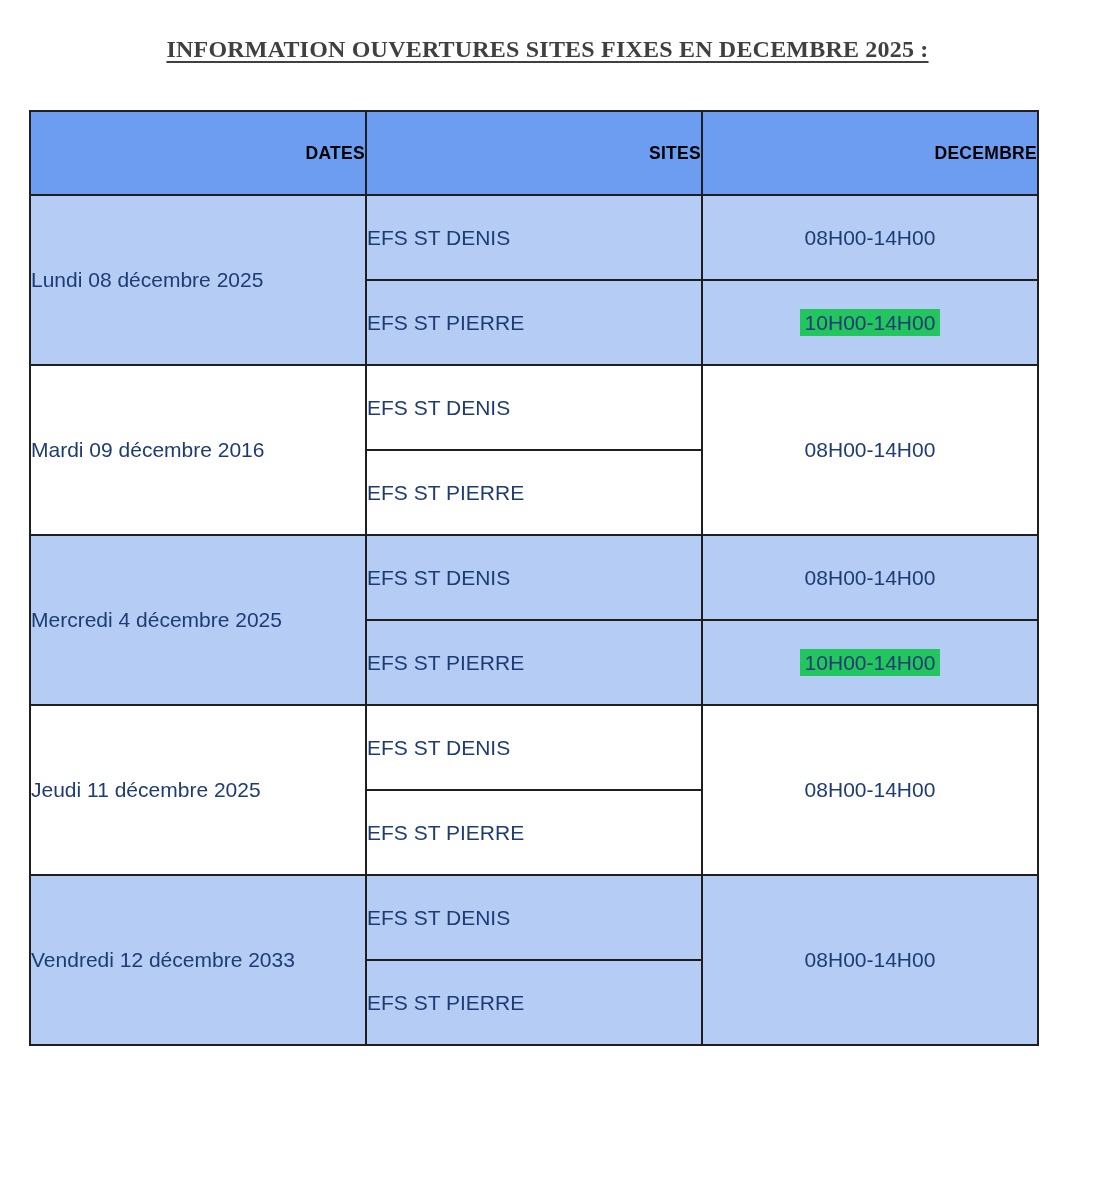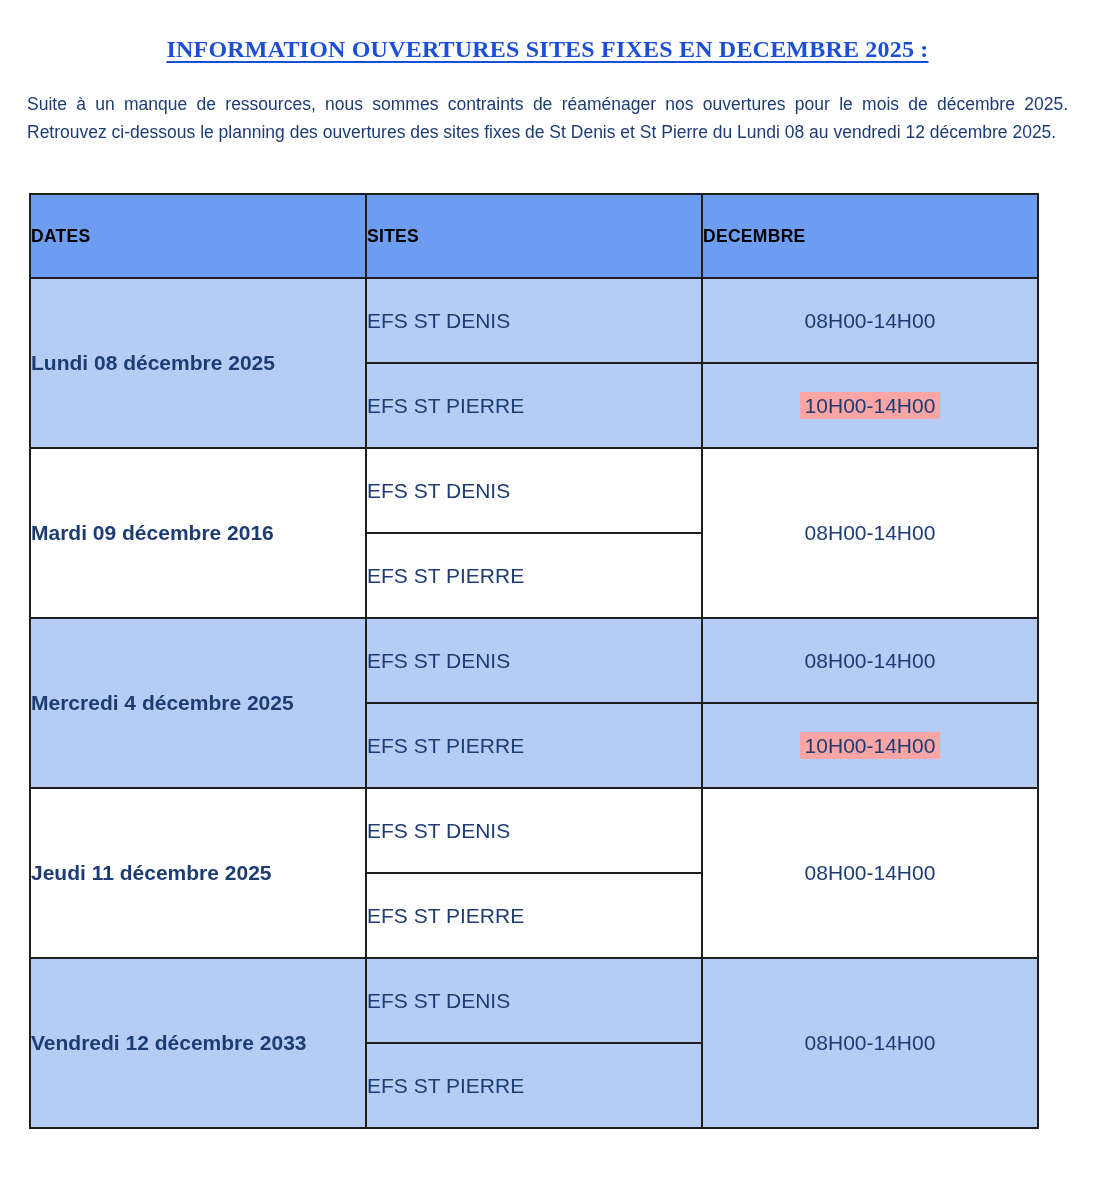--- a/index.html
+++ b/index.html
@@ -16,21 +16,21 @@
     width: 1095px;
     height: 1200px;
     background: #ffffff;
   }
   .doc-title {
     margin: 36px 27px 0 27px;
     text-align: center;
     font-family: "Liberation Serif", serif;
     font-weight: bold;
     font-size: 24px;
-    color: #1d4ed8;
+    color: #404040;
     text-decoration: underline;
     text-decoration-thickness: 2px;
     text-underline-offset: 4px;
     letter-spacing: 0.2px;
   }
   .intro {
     margin: 27px 27px 0 27px;
     text-align: justify;
     font-size: 17.5px;
     line-height: 28px;
@@ -48,27 +48,27 @@
     font-size: 21px;
     color: #1e3c74;
     padding: 0;
   }
   table.schedule th {
     height: 82px;
     background: #6d9df0;
     color: #000000;
     font-weight: bold;
     font-size: 17.5px;
-    text-align: left;
+    text-align: right;
     vertical-align: middle;
     letter-spacing: 0.3px;
   }
   tr.sub { height: 85px; }
   td.date {
-    font-weight: bold;
+    font-weight: normal;
     text-align: left;
     vertical-align: middle;
     padding-left: 8px;
   }
   td.lieu {
     text-align: left;
     vertical-align: middle;
     padding-left: 9px;
   }
   td.horaire {
@@ -78,32 +78,31 @@
   .shaded td { background: #b5cdf5; }
   .plain  td { background: #ffffff; }
   
   td.div-grey-b  { border-bottom: 2px solid #5c5c5c; }
   td.div-grey-t  { border-top:    2px solid #5c5c5c; }
   td.div-faint-b { border-bottom: 2px solid #d9e4f7; }
   td.div-faint-t { border-top:    2px solid #d9e4f7; }
   td.div-dark-b  { border-bottom: 2px solid #2e2e2e; }
   td.div-dark-t  { border-top:    2px solid #2e2e2e; }
   .hl {
-    background: #fca5a5;
+    background: #22c55e;
     padding: 2px 5px;
   }
 </style>
 </head>
 <body>
 
 <div class="page">
 
   <h1 class="doc-title">INFORMATION OUVERTURES SITES FIXES EN DECEMBRE 2025 :</h1>
 
-  <p class="intro">Suite à un manque de ressources, nous sommes contraints de réaménager nos ouvertures pour le mois de décembre 2025. Retrouvez ci-dessous le planning des ouvertures des sites fixes de St Denis et St Pierre du Lundi 08 au vendredi 12 décembre 2025.</p>
 
   <table class="schedule">
     <colgroup>
         <col>
         <col>
         <col>
       </colgroup>
     <thead>
       <tr>
         <th>DATES</th>

